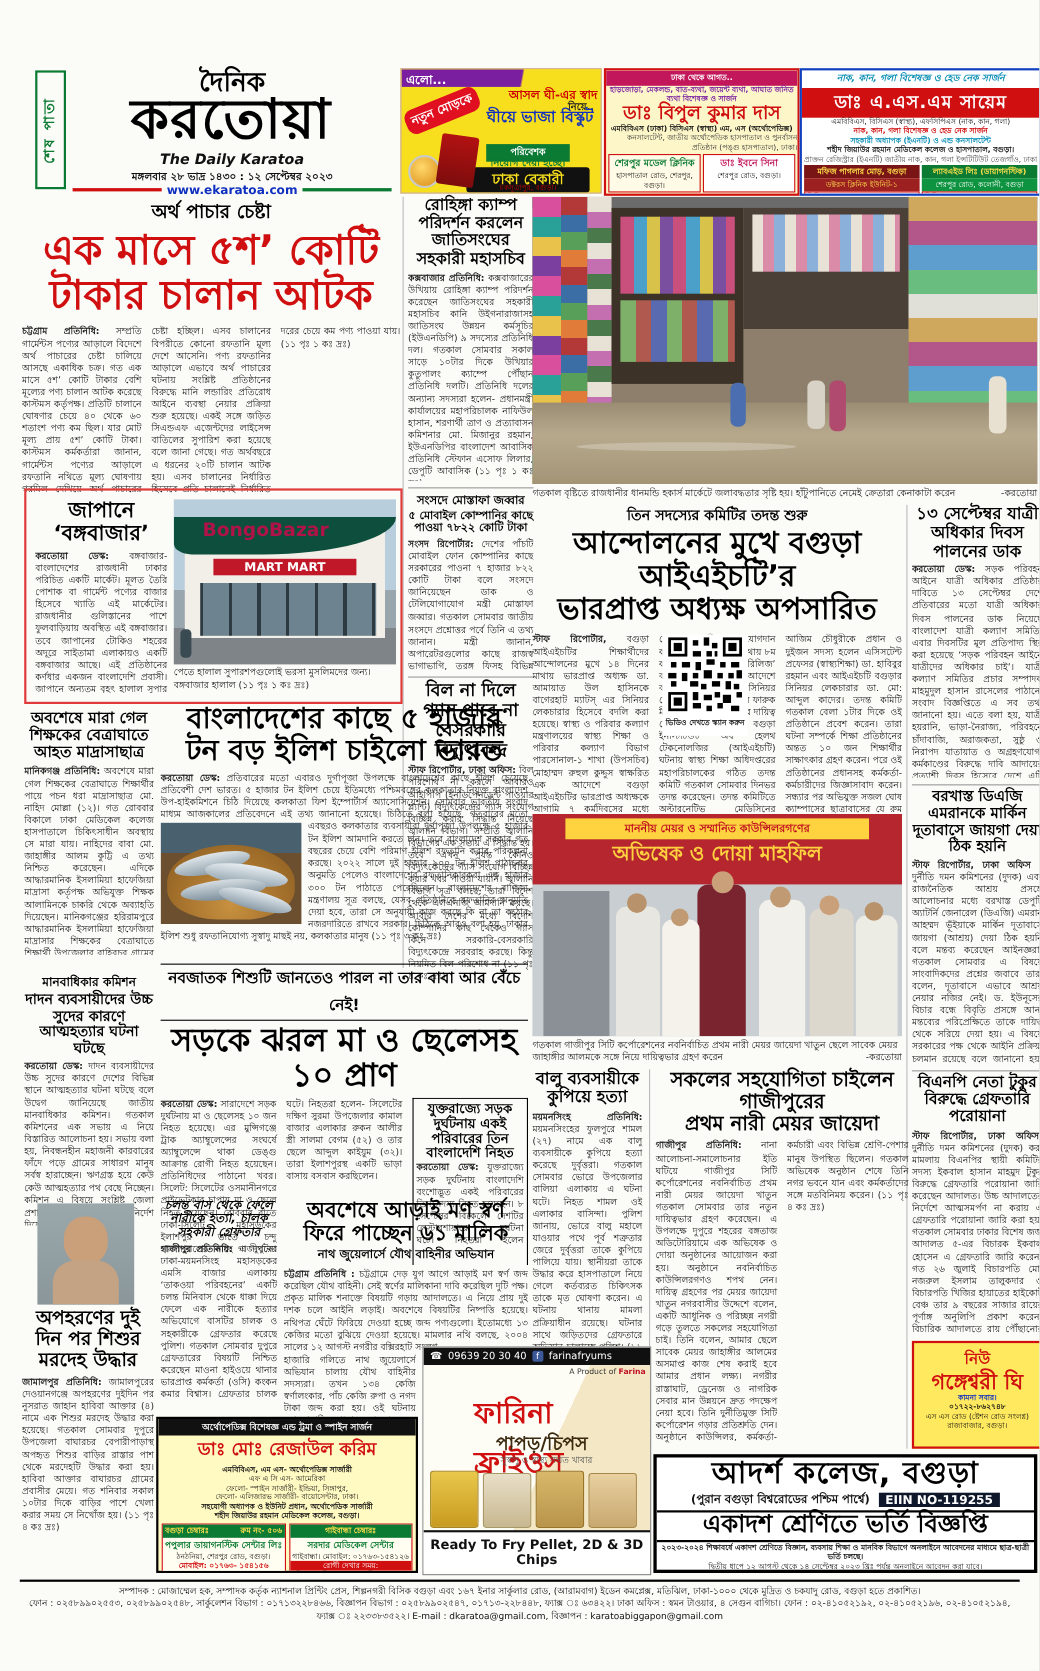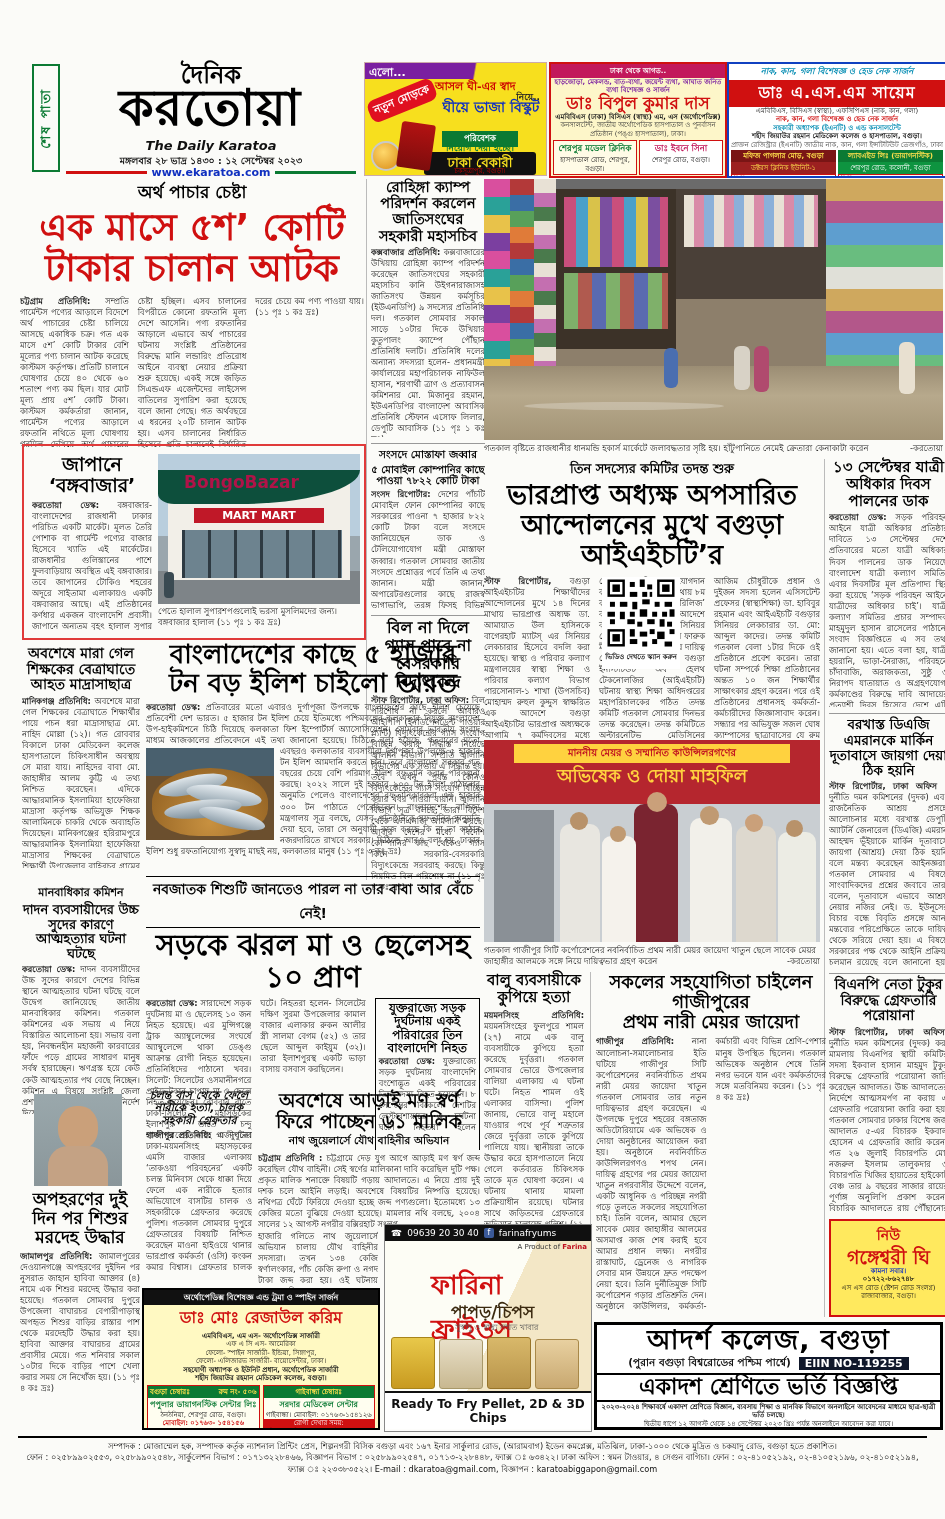--- a/index.html
+++ b/index.html
@@ -42,37 +42,37 @@
       <div style="flex:1;height:3px;background:#d01010;"></div>
       <span style="color:#1030c0;font-weight:bold;font-size:11px;">www.ekaratoa.com</span>
       <div style="flex:1;height:3px;background:#0b7a33;"></div>
     </div>
   </div>
 
   <div class="abs" style="left:364px;top:62px;width:181px;height:112px;background:#f7df1e;border:1px solid #caa;overflow:hidden;">
     <div class="abs" style="left:0;top:0;width:100%;height:16px;background:linear-gradient(100deg,#7a1fa0 60%,#f7df1e 61%);"></div>
     <div class="abs" style="left:4px;top:1px;color:#fff;font-weight:bold;font-size:11px;">এলো...</div>
     <div class="abs" style="left:2px;top:26px;width:70px;background:#e01020;color:#fff;font-weight:bold;font-size:11px;text-align:center;transform:rotate(-22deg);border-radius:8px;padding:2px 0;">নতুন মোড়কে</div>
-    <div class="abs" style="right:3px;top:15px;width:108px;text-align:left;color:#c00;font-weight:bold;font-size:11px;">আসল ঘী-এর স্বাদ</div>
+    <div class="abs" style="right:3px;top:15px;width:108px;text-align:right;color:#c00;font-weight:bold;font-size:11px;">আসল ঘী-এর স্বাদ</div>
     <div class="abs" style="right:6px;top:27px;width:50px;text-align:right;color:#222;font-weight:bold;font-size:9px;">নিয়ে..</div>
     <div class="abs" style="right:2px;top:37px;width:106px;text-align:center;color:#1030c0;font-weight:bold;font-size:14px;line-height:1.05;">ঘীয়ে ভাজা বিস্কুট</div>
     <div class="abs" style="right:28px;top:68px;width:76px;background:#0b7a33;color:#fff;font-weight:bold;font-size:8.5px;text-align:center;padding:1px 0;">পরিবেশক</div>
     <div class="abs" style="right:16px;top:78px;width:100px;color:#0b7a33;font-weight:bold;font-size:9px;text-align:center;">নিয়োগ দেয়া হচ্ছে।</div>
     <div class="abs" style="right:10px;top:89px;width:112px;background:#111;color:#f7df1e;font-weight:bold;font-size:13px;text-align:center;padding:1px 0;border-radius:3px;">ঢাকা বেকারী</div>
     <div class="abs tiny" style="right:10px;top:104px;width:112px;color:#c00;text-align:center;">চকসূত্রাপুর, বগুড়া।</div>
     <div class="abs" style="left:6px;top:78px;width:26px;height:26px;border-radius:50%;background:radial-gradient(circle at 40% 35%,#ffd86b,#d98b14);border:2px solid #c9c9c9;"></div>
     <div class="abs" style="left:34px;top:60px;width:34px;height:46px;background:linear-gradient(180deg,#b31212,#7d0c0c);border-radius:3px;transform:rotate(8deg);"></div>
   </div>
 
   <div class="abs" style="left:549px;top:62px;width:174px;height:112px;background:#fdf6c9;border:2px solid #d01010;overflow:hidden;">
     <div style="background:#c2185b;color:#fff;font-weight:bold;font-size:7px;text-align:center;padding:1px 2px;"><span>ঢাকা থেকে আগত..</span></div>
     <div class="tiny" style="color:#7a1fa0;font-weight:bold;text-align:center;padding:0 2px;">হাড়জোড়া, মেকলন্ড, বাত-ব্যথা, জয়েন্ট ব্যথা, আঘাত জনিত ব্যথা বিশেষজ্ঞ ও সার্জন</div>
     <div style="color:#d01010;font-weight:bold;font-size:17px;text-align:center;line-height:1.05;">ডাঃ বিপুল কুমার দাস</div>
     <div class="tiny" style="text-align:center;font-weight:bold;">এমবিবিএস (ঢাকা) বিসিএস (স্বাস্থ্য) এম, এস (অর্থোপেডিক্স)</div>
-    <div class="tiny" style="text-align:center;color:#333;">কনসালটেন্ট, জাতীয় অর্থোপেডিক হাসপাতাল ও পুনর্বাসন প্রতিষ্ঠান (পঙ্গু হাসপাতাল), ঢাকা।</div>
+    <div class="tiny" style="text-align:right;color:#333;">কনসালটেন্ট, জাতীয় অর্থোপেডিক হাসপাতাল ও পুনর্বাসন প্রতিষ্ঠান (পঙ্গু হাসপাতাল), ঢাকা।</div>
     <div style="display:flex;gap:2px;margin:2px 2px 0 2px;">
       <div style="flex:1;border:1.5px solid #d01010;background:#fffbe6;padding:1px;">
         <div style="color:#0b7a33;font-weight:bold;font-size:8.5px;text-align:center;">শেরপুর মডেল ক্লিনিক</div>
         <div class="tiny" style="text-align:center;">হাসপাতাল রোড, শেরপুর, বগুড়া।</div>
       </div>
       <div style="flex:1;border:1.5px solid #d01010;background:#fff;padding:1px;">
         <div style="color:#c2185b;font-weight:bold;font-size:8.5px;text-align:center;">ডাঃ ইবনে সিনা</div>
         <div class="tiny" style="text-align:center;">শেরপুর রোড, বগুড়া।</div>
       </div>
     </div>
@@ -145,22 +145,22 @@
     <div class="abs" style="left:180px;bottom:52px;width:14px;height:40px;background:#4a6eb0;border-radius:6px;"></div>
     <div class="abs" style="right:28px;bottom:46px;width:16px;height:52px;background:#e8e0d0;border-radius:6px;"></div>
   </div>
   <div class="abs cap" style="left:484px;top:443px;width:459px;display:flex;justify-content:space-between;">
     <span>গতকাল বৃষ্টিতে রাজধানীর ধানমন্ডি হকার্স মার্কেটে জলাবদ্ধতার সৃষ্টি হয়। হাঁটুপানিতে নেমেই ক্রেতারা কেনাকাটা করেন</span>
       <span>-করতোয়া</span>
   </div>
 
   <div class="abs" style="left:484px;top:459px;width:336px;height:278px;">
     <div class="kick" style="font-size:13px;">তিন সদস্যের কমিটির তদন্ত শুরু</div>
+    <div class="hd" style="font-size:27px;">আন্দোলনের মুখে বগুড়া আইএইচটি’র</div>
     <div class="hd" style="font-size:27px;">ভারপ্রাপ্ত অধ্যক্ষ অপসারিত</div>
-    <div class="hd" style="font-size:27px;">আন্দোলনের মুখে বগুড়া আইএইচটি’র</div>
     <div class="bd cols3" style="height:180px;margin-top:5px;">
       <span class="by">স্টাফ রিপোর্টার,</span> <span>বগুড়া আইএইচটির শিক্ষার্থীদের আন্দোলনের মুখে ১৪ দিনের মাথায় ভারপ্রাপ্ত অধ্যক্ষ ডা. আমায়াত উল হাসিনকে বাগেরহাট ম্যাটস্ এর সিনিয়র লেকচারার হিসেবে বদলি করা হয়েছে। স্বাস্থ্য ও পরিবার কল্যাণ মন্ত্রণালয়ের স্বাস্থ্য শিক্ষা ও পরিবার কল্যাণ বিভাগ পারসোনাল-১ শাখা (উপসচিব) মোহাম্মদ রুহুল কুদ্দুস স্বাক্ষরিত এক আদেশে বগুড়া আইএইচটির ভারপ্রাপ্ত অধ্যক্ষকে আগামি ৭ কর্মদিবসের মধ্যে বাগেরহাট ম্যাটস্ এর সিনিয়র লেকচারার হিসেবে যোগদান করতে বলা হয়েছে। অন্যথায় ৮ম কর্মদিবসের মধ্যে ‘স্ট্যান্ড রিলিজ’ বলে গণ্য হবে। একই আদেশে বগুড়া আইএইচটি’র সিনিয়র লেকচারার ডা. মো: ওমর ফারুক মীরকে ভারপ্রাপ্ত অধ্যক্ষের দায়িত্ব দেয়া হয়েছে। এদিকে বগুড়া ইনস্টিটিউট অব হেলথ টেকনোলজির (আইএইচটি) ঘটনায় স্বাস্থ্য শিক্ষা অধিদপ্তরের মহাপরিচালকের গঠিত তদন্ত কমিটি গতকাল সোমবার দিনভর তদন্ত করেছেন। তদন্ত কমিটিতে অল্টারনেটিভ মেডিসিনের প্রজেক্ট ম্যানেজার ডা. গওসুল আজিম চৌধুরীকে প্রধান ও দুইজন সদস্য হলেন এসিসটেন্ট প্রফেসর (স্বাস্থ্যশিক্ষা) ডা. হাবিবুর রহমান এবং আইএইচটি বগুড়ার সিনিয়র লেকচারার ডা. মো: আব্দুল কাদের। তদন্ত কমিটি গতকাল বেলা ১টার দিকে ওই প্রতিষ্ঠানে প্রবেশ করেন। তারা ঘটনা সম্পর্কে শিক্ষা প্রতিষ্ঠানের অন্তত ১০ জন শিক্ষার্থীর সাক্ষাৎকার গ্রহণ করেন। পরে ওই প্রতিষ্ঠানের প্রধানসহ কর্মকর্তা-কর্মচারীদের জিজ্ঞাসাবাদ করেন। সন্ধ্যার পর অভিযুক্ত সজল ঘোষ ক্যাম্পাসের ছাত্রাবাসের যে রুম দখল করে ছিল সেই রুম পরিদর্শন করেন। পরিদর্শন শেষে প্রতিনিধি দল আন্দোলনরত শিক্ষার্থীদের উদ্দেশ্যে বলেন, খুব দ্রুত সুষ্ঠু তদন্ত (১১ পৃঃ ৪ কঃ দ্রঃ)</span>
     </div>
     <div class="abs" style="left:118px;top:118px;width:78px;height:92px;background:#fff;text-align:center;">
       <svg width="72" height="72" viewBox="0 0 29 29" style="background:#fff;">
         <rect x="0" y="0" width="29" height="29" fill="#fff"></rect>
         <g fill="#000">
           <rect x="1" y="1" width="7" height="7"></rect>
             <rect x="2" y="2" width="5" height="5" fill="#fff"></rect>
             <rect x="3" y="3" width="3" height="3"></rect>

